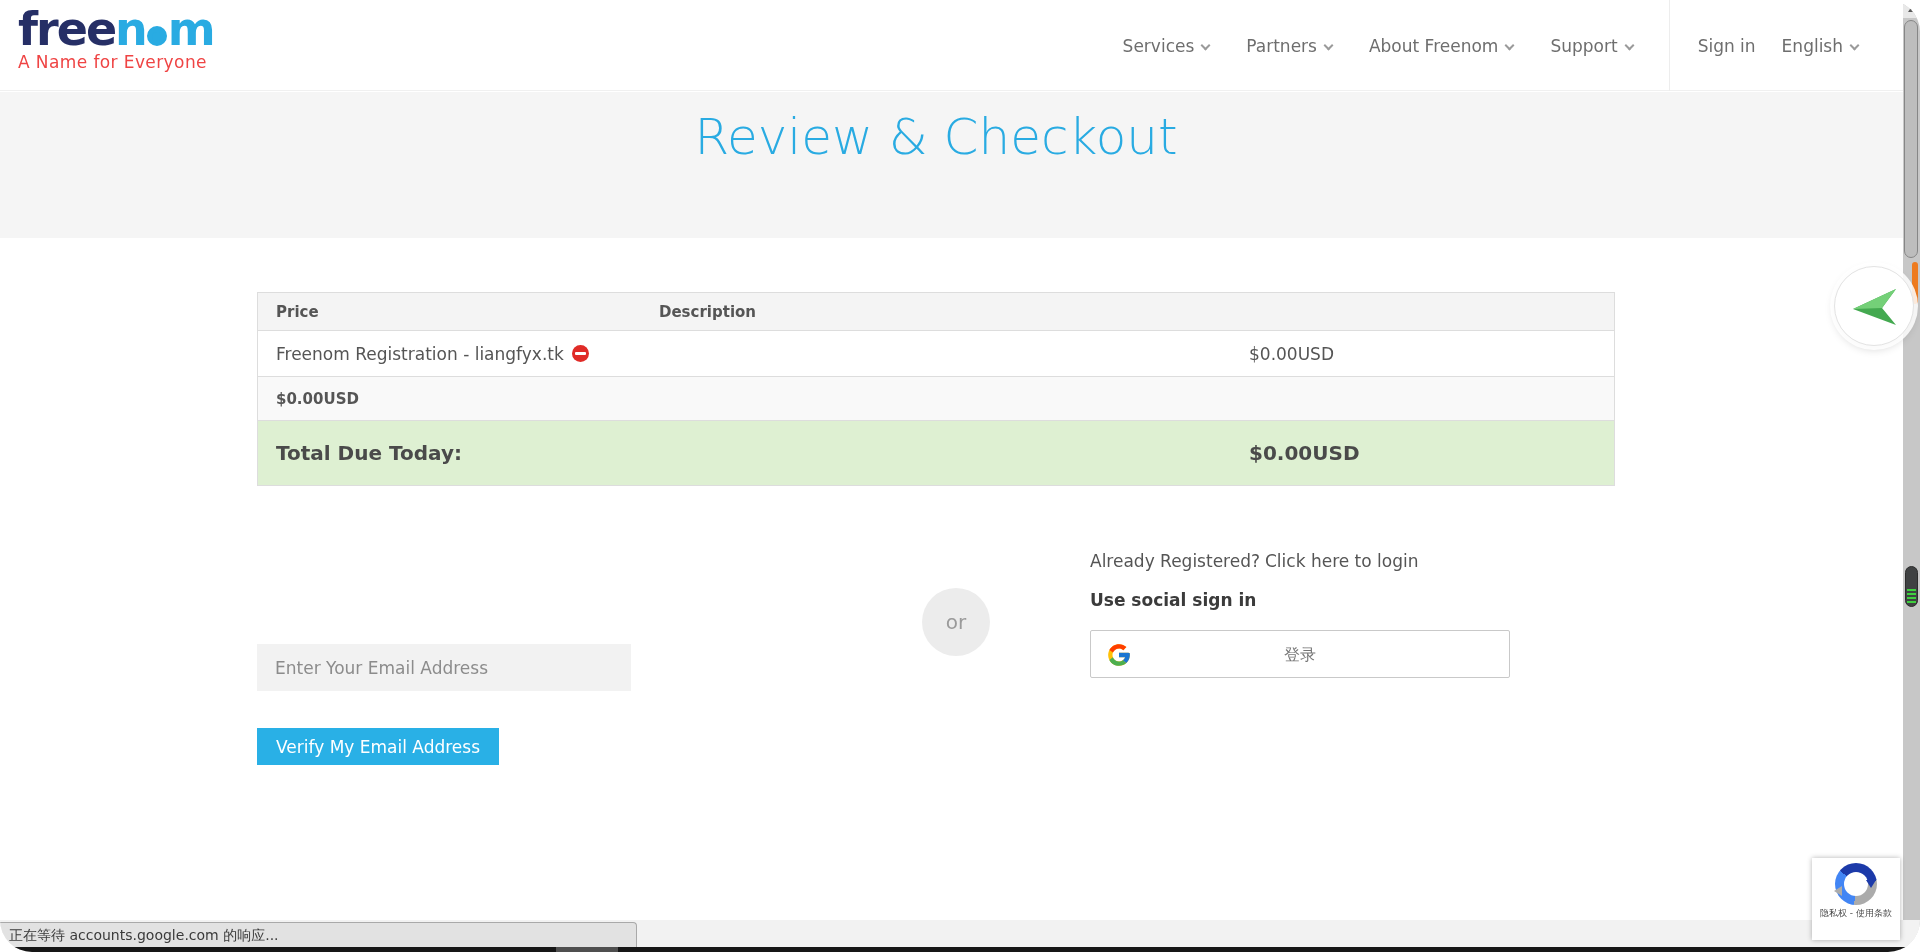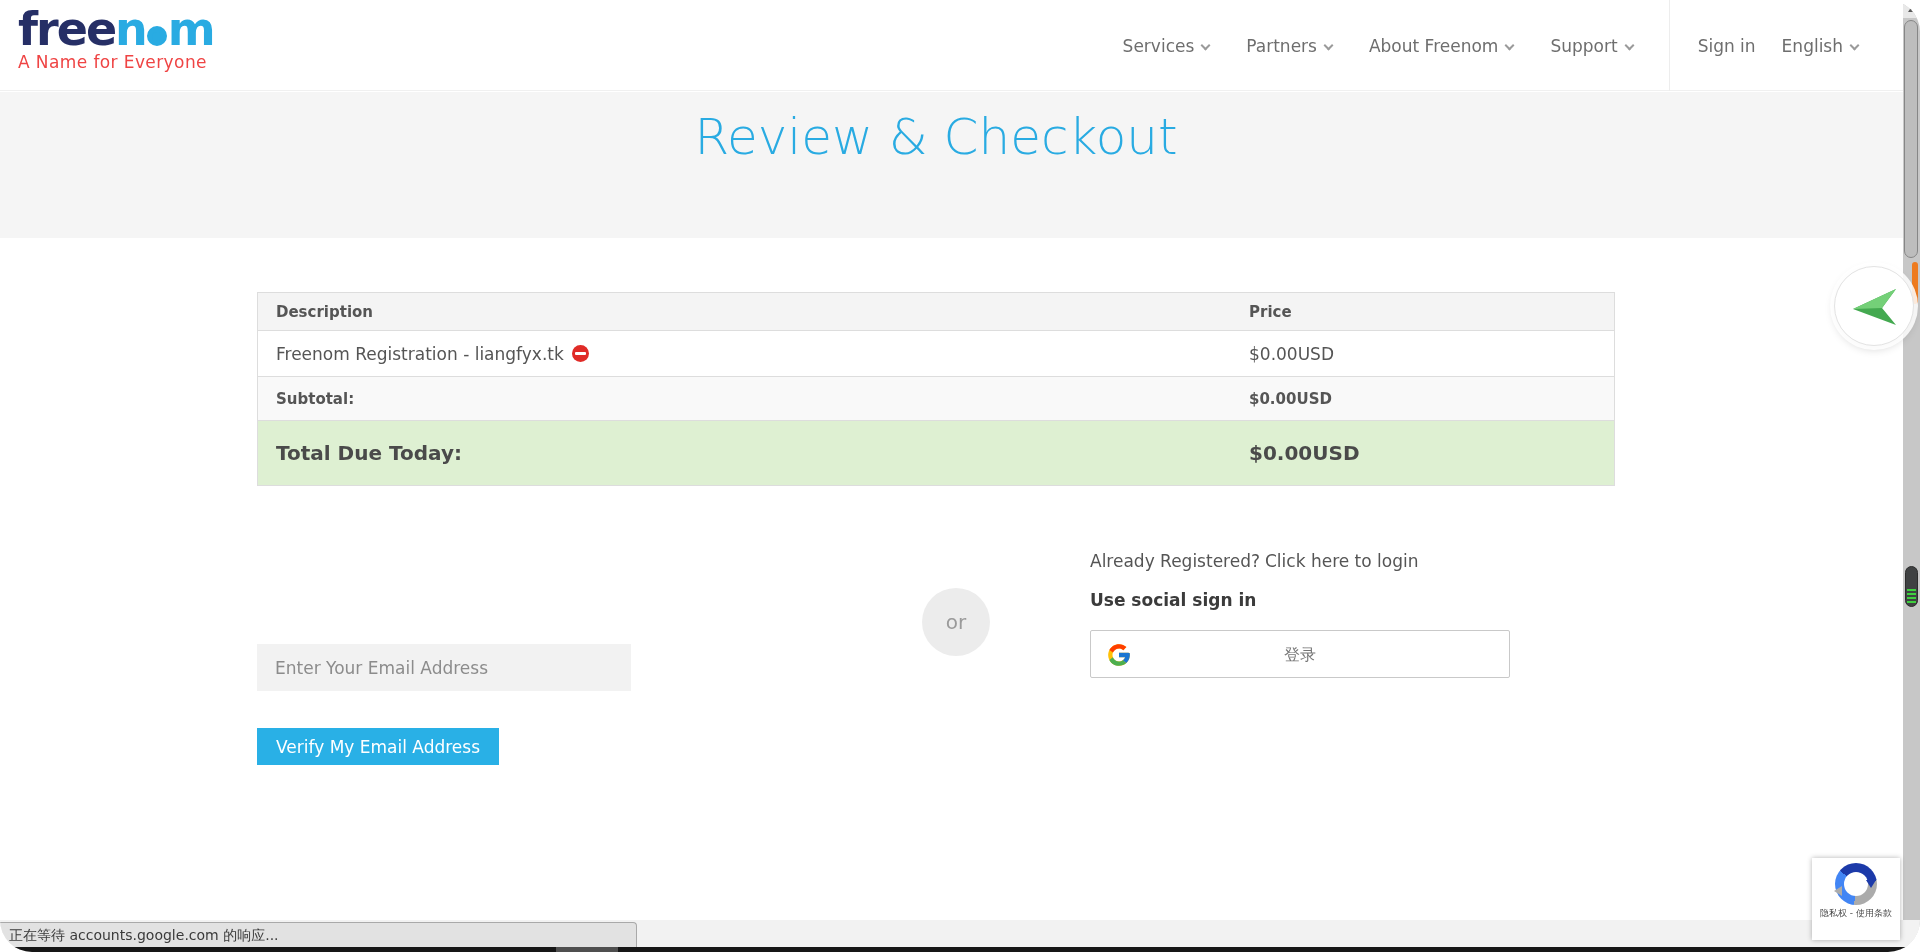--- a/index.html
+++ b/index.html
@@ -110,32 +110,31 @@
       <div class="nav-signin">Sign in</div>
       <div class="nav-lang"><span>English</span><span class="chev"></span></div>
     </div>
   </div>
 
   <div class="band"></div>
   <div class="page-title">Review &amp; Checkout</div>
 
   <div class="order-table">
     <div class="trow thead-row">
+      <div class="cell cell-price">Price</div>
       <div class="cell cell-desc">Description</div>
-      <div class="cell cell-price">Price</div>
     </div>
     <div class="trow item-row">
       <div class="cell cell-desc">
         <span>Freenom Registration - liangfyx.tk</span>
         <span class="remove-icon"></span>
       </div>
       <div class="cell cell-price">$0.00USD</div>
     </div>
     <div class="trow subtotal-row">
-      <div class="cell cell-desc">Subtotal:</div>
       <div class="cell cell-price">$0.00USD</div>
     </div>
     <div class="trow total-row">
       <div class="cell cell-desc">Total Due Today:</div>
       <div class="cell cell-price">$0.00USD</div>
     </div>
   </div>
 
   <input class="email-input" type="text" placeholder="Enter Your Email Address" style="">
   <button class="verify-btn">Verify My Email Address</button>

